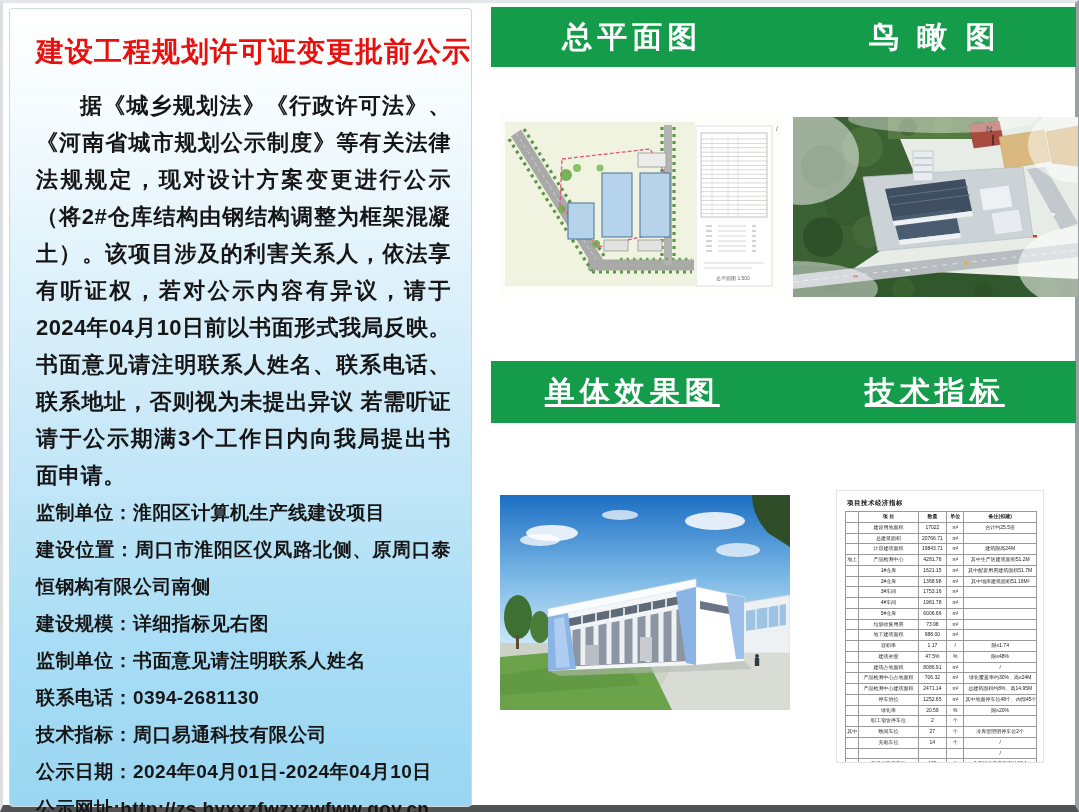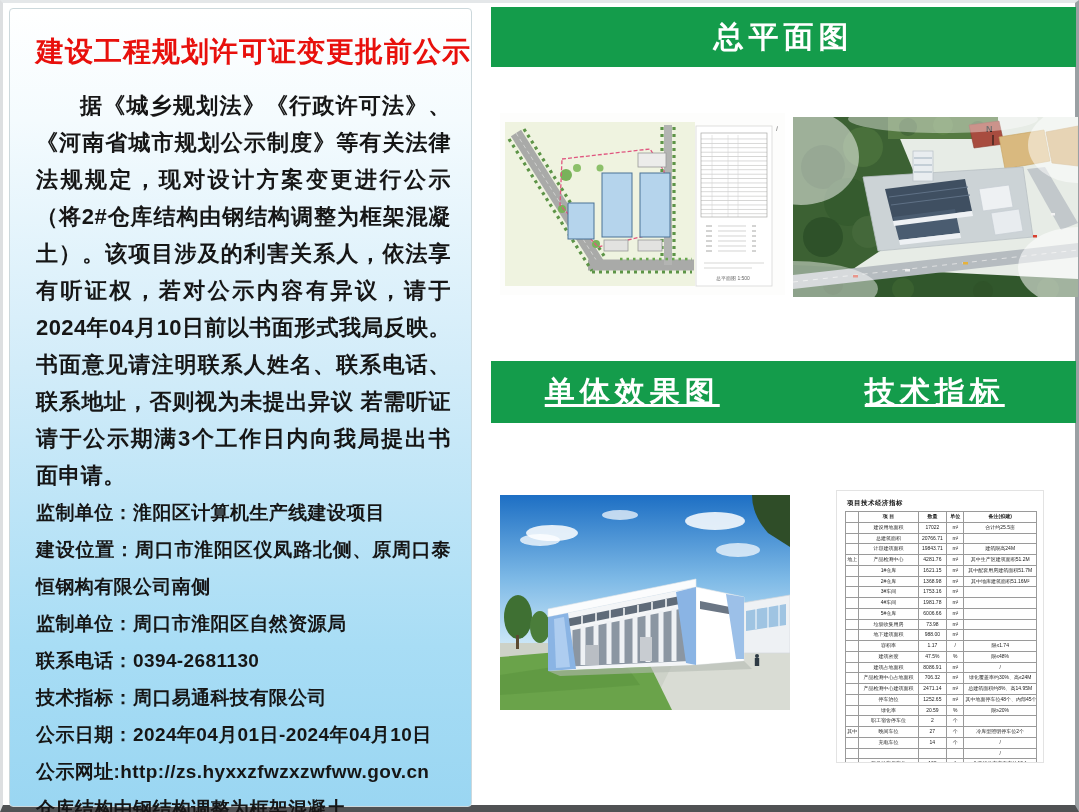--- a/index.html
+++ b/index.html
@@ -60,30 +60,32 @@
 </head>
 <body>
 
 <div class="board">
 
   <div class="left-panel">
     <div class="notice-title">建设工程规划许可证变更批前公示</div>
     <div class="notice-paragraph">据《城乡规划法》《行政许可法》、《河南省城市规划公示制度》等有关法律法规规定，现对设计方案变更进行公示（将2#仓库结构由钢结构调整为框架混凝土）。该项目涉及的利害关系人，依法享有听证权，若对公示内容有异议，请于2024年04月10日前以书面形式我局反映。书面意见请注明联系人姓名、联系电话、联系地址，否则视为未提出异议 若需听证请于公示期满3个工作日内向我局提出书面申请。</div>
     <div class="info-line">监制单位：淮阳区计算机生产线建设项目</div>
     <div class="info-line">建设位置：周口市淮阳区仪凤路北侧、原周口泰恒钢构有限公司南侧</div>
-    <div class="info-line">监制单位：周口市淮阳区自然资源局</div>
+    <div class="info-line">建设规模：详细指标见右图</div>
+    <div class="info-line">监制单位：书面意见请注明联系人姓名</div>
     <div class="info-line">联系电话：0394-2681130</div>
     <div class="info-line">技术指标：周口易通科技有限公司</div>
     <div class="info-line">公示日期：2024年04月01日-2024年04月10日</div>
     <div class="info-line">公示网址:http://zs.hyxxzfwzxzwfww.gov.cn</div>
     <div class="info-line">仓库结构由钢结构调整为框架混凝土</div>
   </div>
 
   <div class="banner" id="banner-top">
     <div class="half">总平面图</div>
+    <div class="half">鸟 瞰 图</div>
   </div>
   <div class="banner" id="banner-mid">
     <div class="half">单体效果图</div>
     <div class="half">技术指标</div>
   </div>
 
   <div class="fig" id="fig-siteplan">
     <svg width="285" height="182" viewBox="0 0 285 182">
       <rect width="285" height="182" fill="#fdfdfc"></rect>
       <rect x="5" y="9" width="190" height="164" fill="#eff3e0"></rect>

